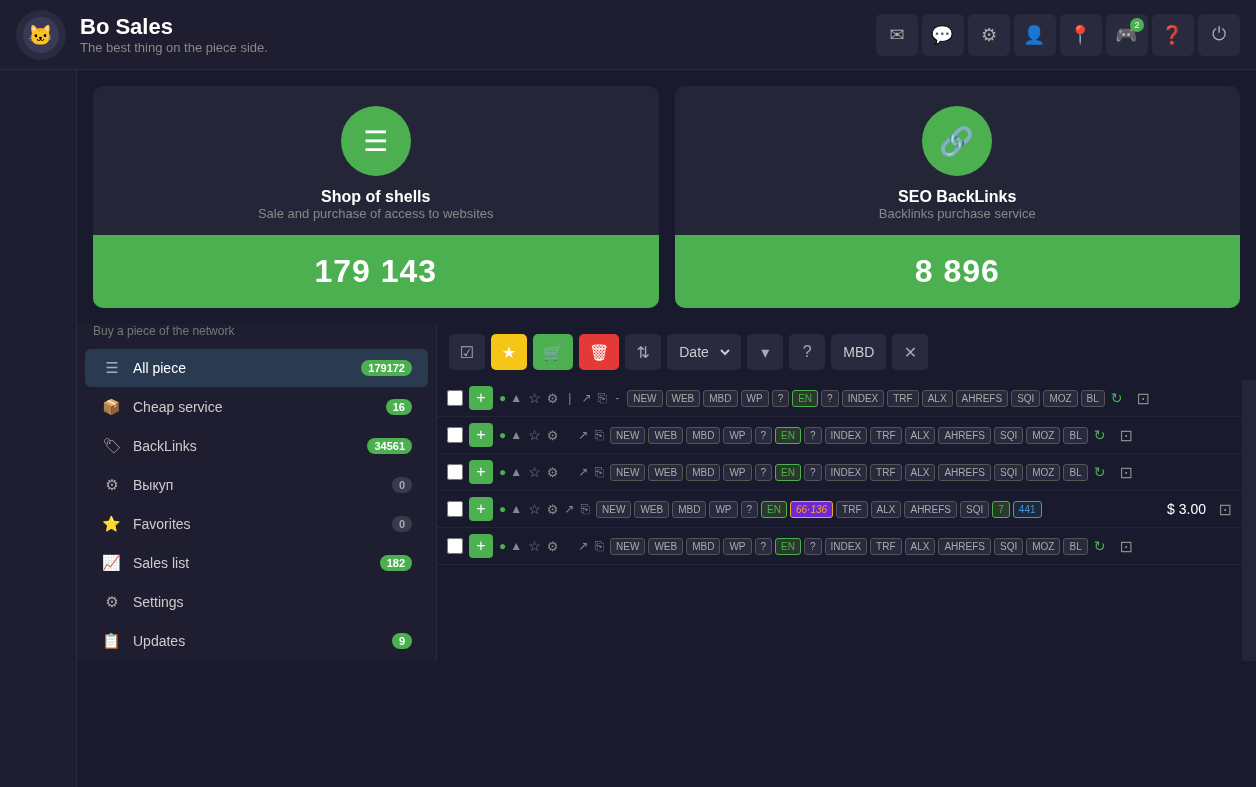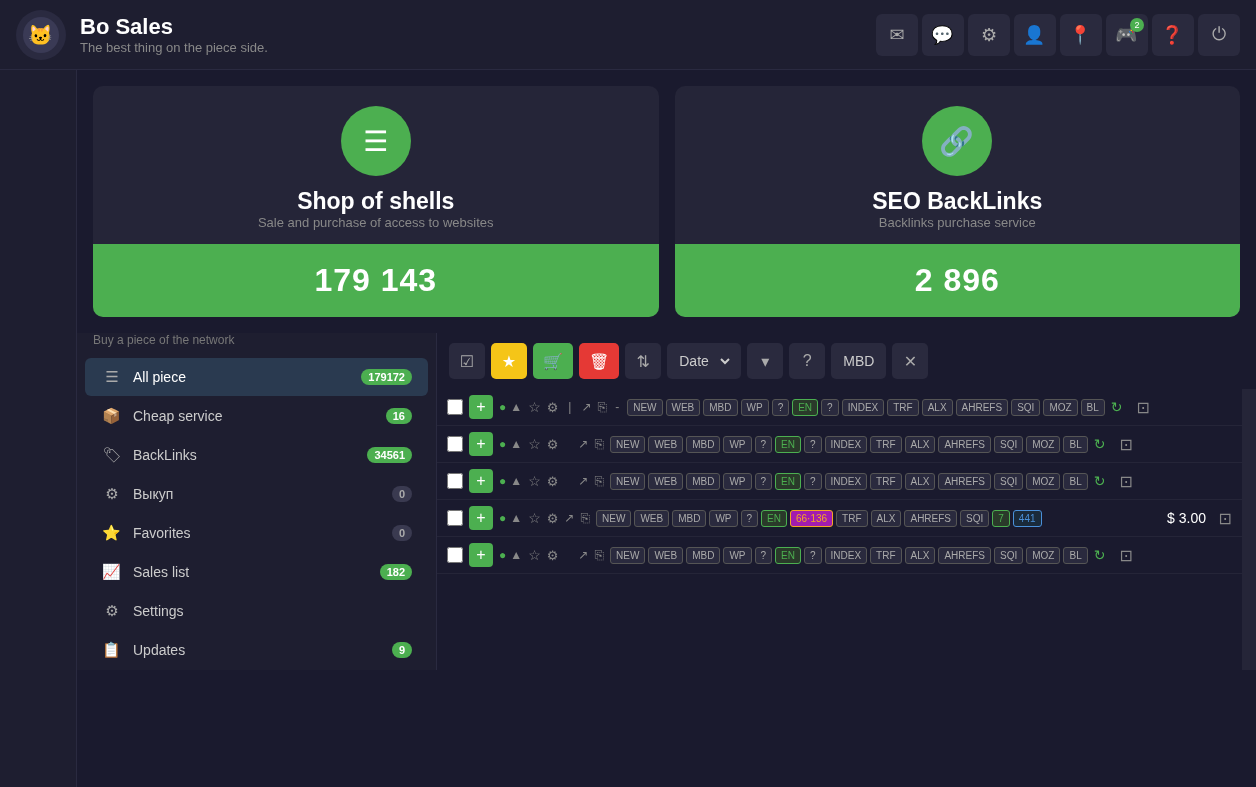--- a/index.html
+++ b/index.html
@@ -128,21 +128,21 @@
       align-items: center;
       justify-content: center;
       font-size: 28px;
       color: #fff;
       margin-bottom: 12px;
     }
     .card-icon-circle.link-icon {
       background: #4caf50;
     }
     .card-title {
-      font-size: 23px;
+      font-size: 16px;
       font-weight: 600;
       color: #fff;
     }
     .card-subtitle {
       font-size: 13px;
       color: #888;
     }
     .card-value-area {
       background: #4caf50;
       text-align: center;
@@ -339,21 +339,21 @@
     .tag.question { border-color: #555; }
     .tag.en { background: #2a3a2a; border-color: #4caf50; color: #4caf50; }
     .tag.index { border-color: #555; }
     .tag.trf { border-color: #555; }
     .tag.alx { border-color: #555; }
     .tag.ahrefs { border-color: #555; }
     .tag.sqi { border-color: #555; }
     .tag.moz { border-color: #555; }
     .tag.bl  { border-color: #555; }
     .tag.num-green { background: #2a3a2a; border-color: #4caf50; color: #4caf50; }
-    .tag.num-orange { background: #a21caf; border-color: #f5a623; color: #f5a623; }
+    .tag.num-orange { background: #6d28d9; border-color: #f5a623; color: #f5a623; font-style: italic; }
     .tag.num-blue { background: #1a2a3a; border-color: #4a90d9; color: #4a90d9; }
     .row-refresh {
       font-size: 14px;
       color: #4caf50;
       cursor: pointer;
     }
     .row-price {
       font-size: 14px;
       color: #fff;
       margin-left: auto;
@@ -434,21 +434,21 @@
       </div>
       <div class="card">
         <div class="card-header">
           <div class="card-icon-circle link-icon">
             <span>🔗</span>
           </div>
           <div class="card-title">SEO BackLinks</div>
           <div class="card-subtitle">Backlinks purchase service</div>
         </div>
         <div class="card-value-area">
-          <div class="card-value">2 896</div>
+          <div class="card-value">8 896</div>
         </div>
       </div>
     </div>
 
     <div style="display:flex; flex:1;">
 
       <div class="sidebar">
         <div class="sidebar-section-sub">Buy a piece of the network</div>
         <div class="sidebar-items">
 

